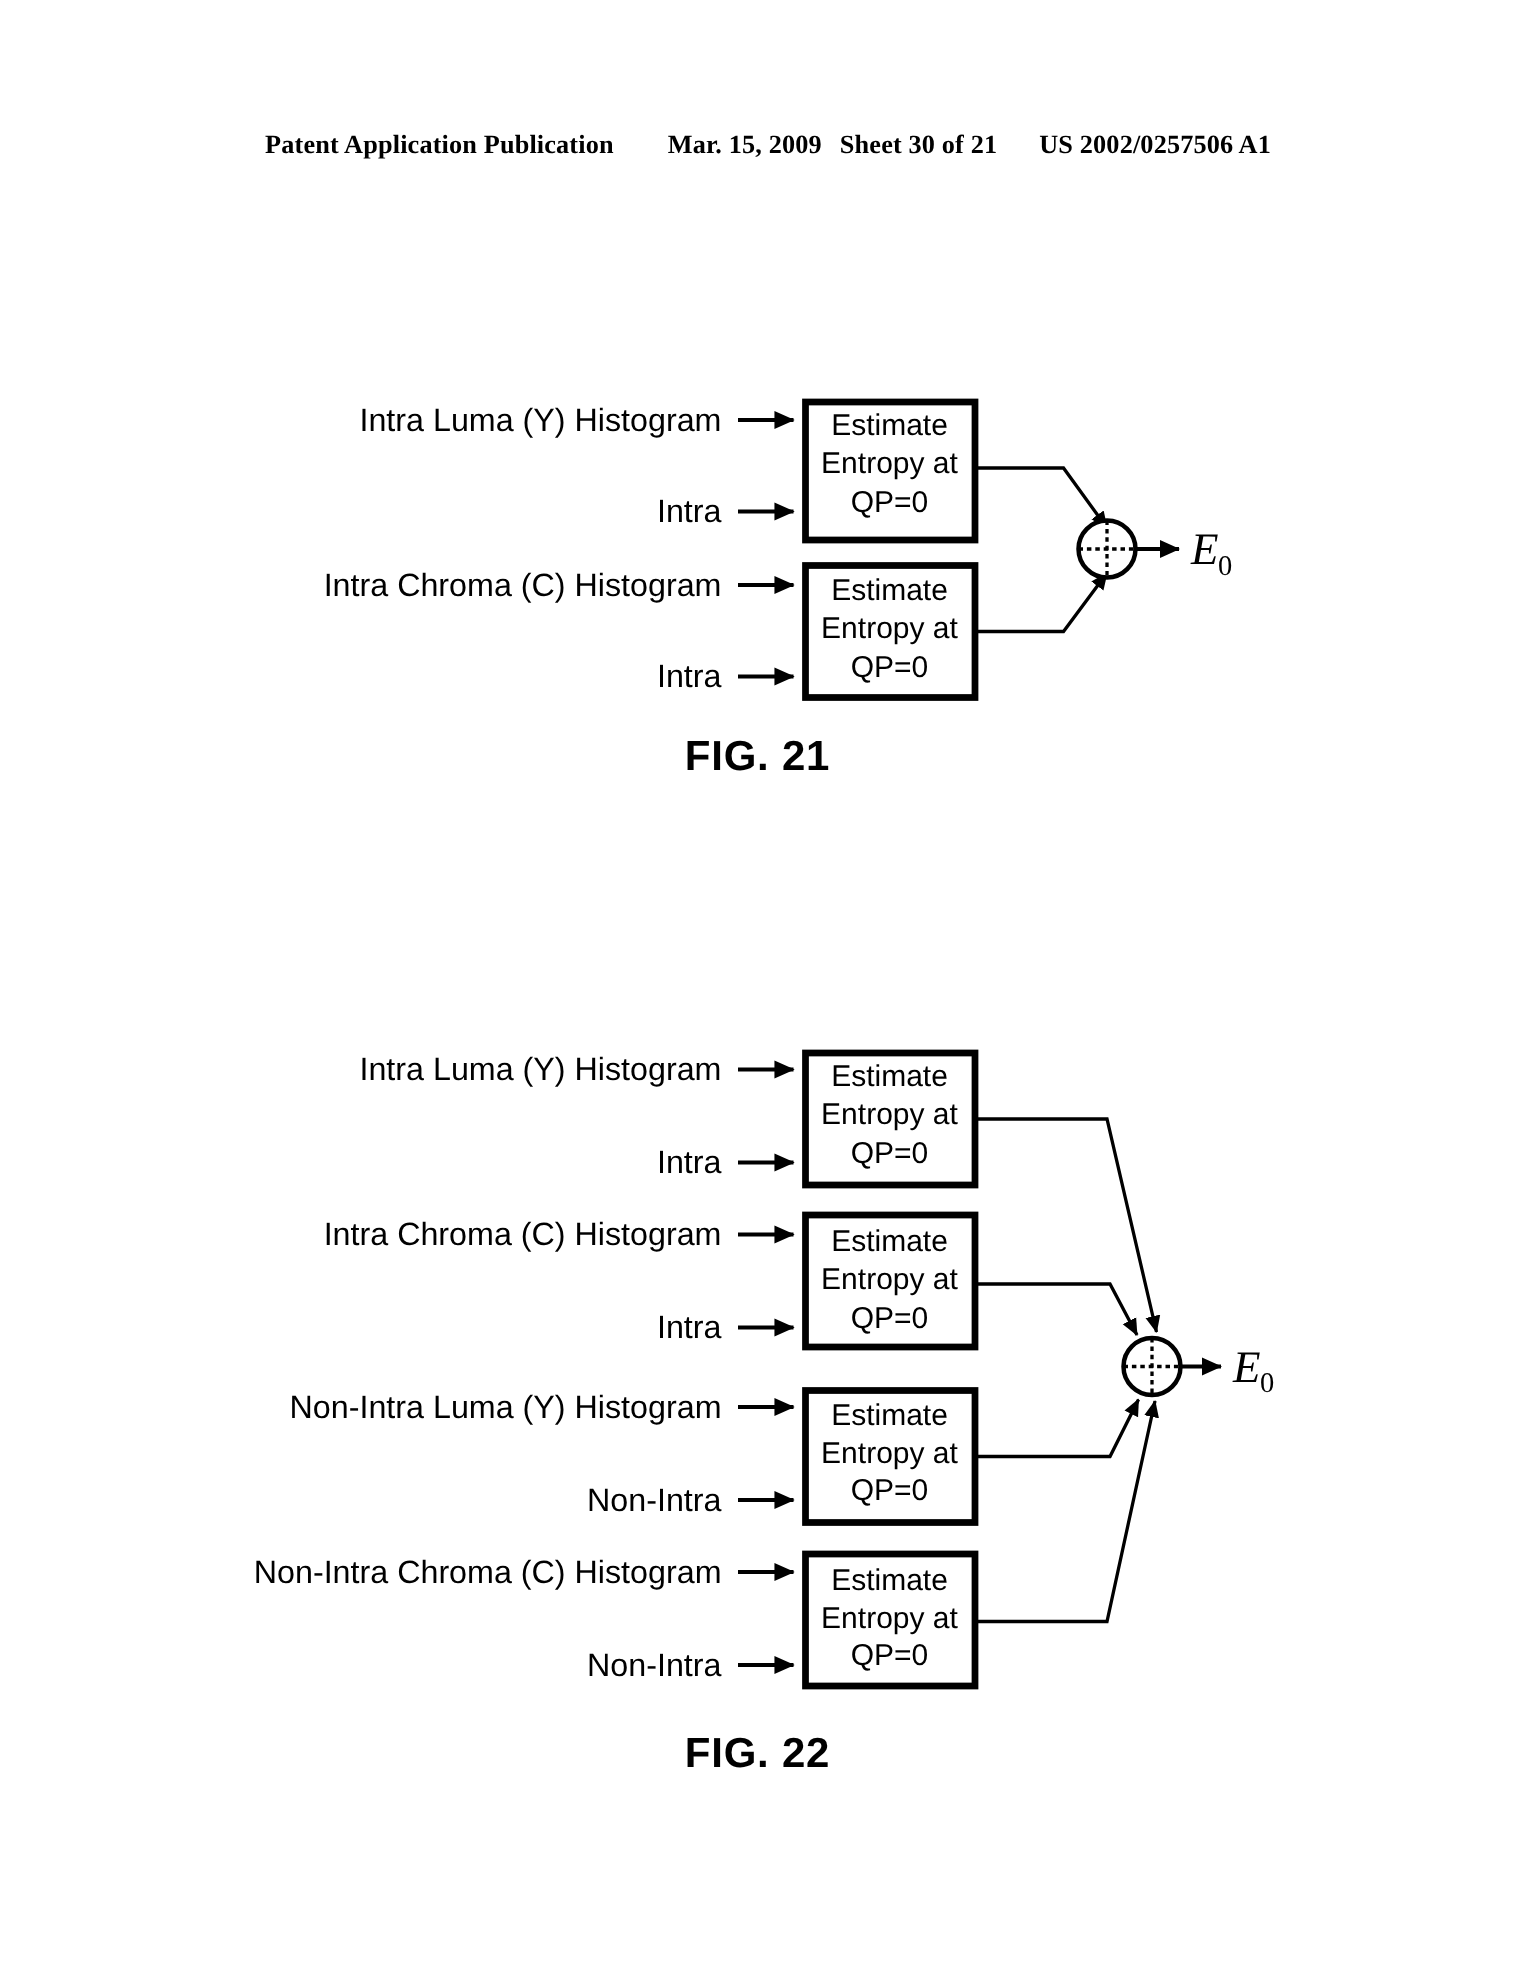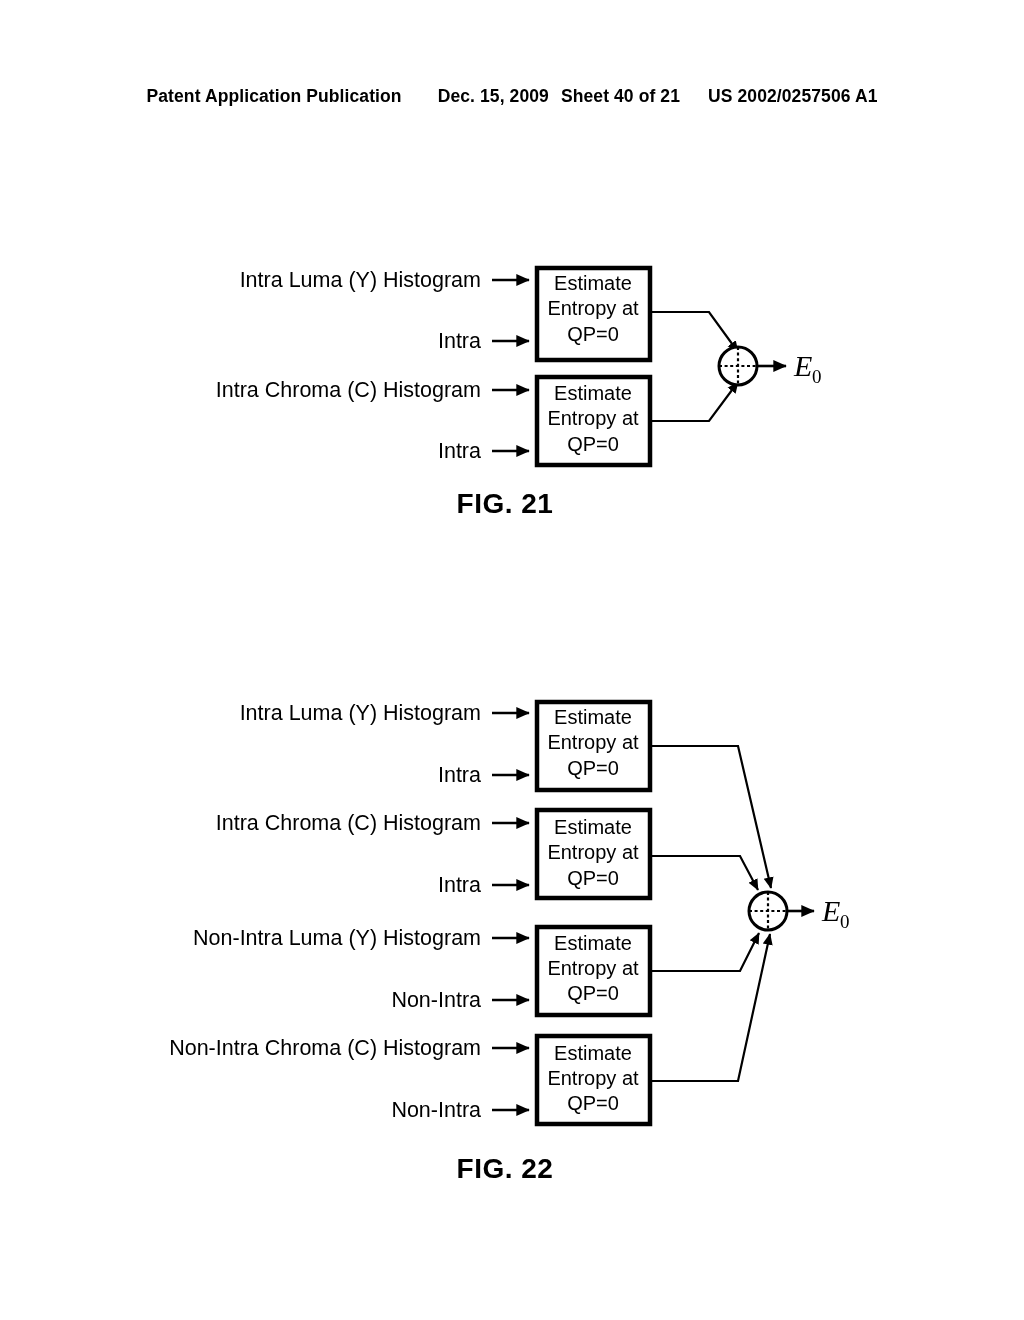--- a/index.html
+++ b/index.html
@@ -22,21 +22,21 @@
     height: 1320px;
     background: #ffffff;
   }
   
   .pub-header {
     position: absolute;
     left: 0;
     top: 86px;
     width: 1024px;
     height: 26px;
-    font-family: Liberation Sans, sans-serif;
+    font-family: Liberation Serif, serif;
     font-weight: bold;
     font-size: 17.5px;
     letter-spacing: 0.1px;
     white-space: nowrap;
     display: flex;
     justify-content: center;
     align-items: baseline;
   }
   .pub-header .hdr-seg { display: inline-block; }
   .hdr-gap-lg { display: inline-block; width: 36px; }
@@ -85,23 +85,23 @@
   .junc-cross { stroke: #000000; stroke-width: 2.2; }
 </style>
 </head>
 <body>
 
 <div id="page">
 
   <div class="pub-header">
     <span class="hdr-seg">Patent Application Publication</span>
     <span class="hdr-gap-lg"></span>
-    <span class="hdr-seg">Dec. 15, 2009</span>
+    <span class="hdr-seg">Mar. 15, 2009</span>
     <span class="hdr-gap-sm"></span>
-    <span class="hdr-seg">Sheet 40 of 21</span>
+    <span class="hdr-seg">Sheet 30 of 21</span>
     <span class="hdr-gap-md"></span>
     <span class="hdr-seg">US 2002/0257506 A1</span>
   </div>
 
   <svg class="figure-canvas" viewBox="0 0 1024 1320">
     <defs>
       <marker id="arrowhead" viewBox="0 0 10 10" refX="9.4" refY="5" markerWidth="5.2" markerHeight="5.2" orient="auto-start-reverse">
         <path d="M 0 0.6 L 10 5 L 0 9.4 z" fill="#000000"></path>
       </marker>
     </defs>

